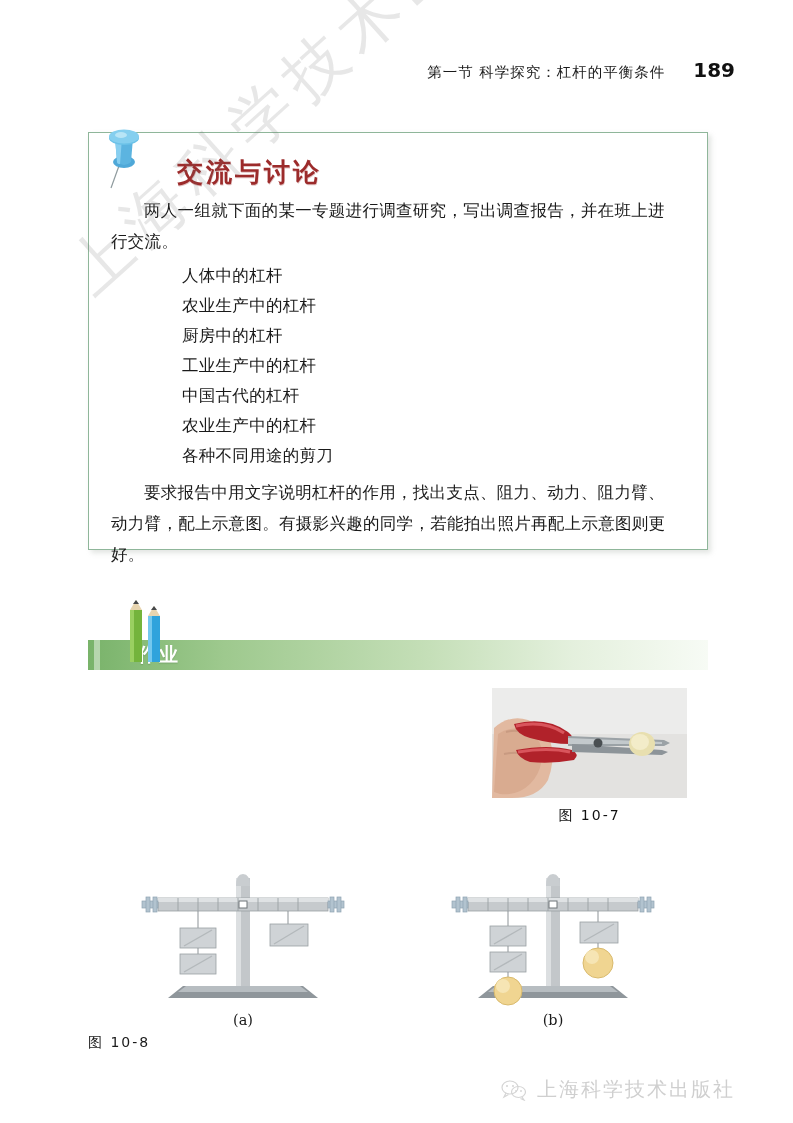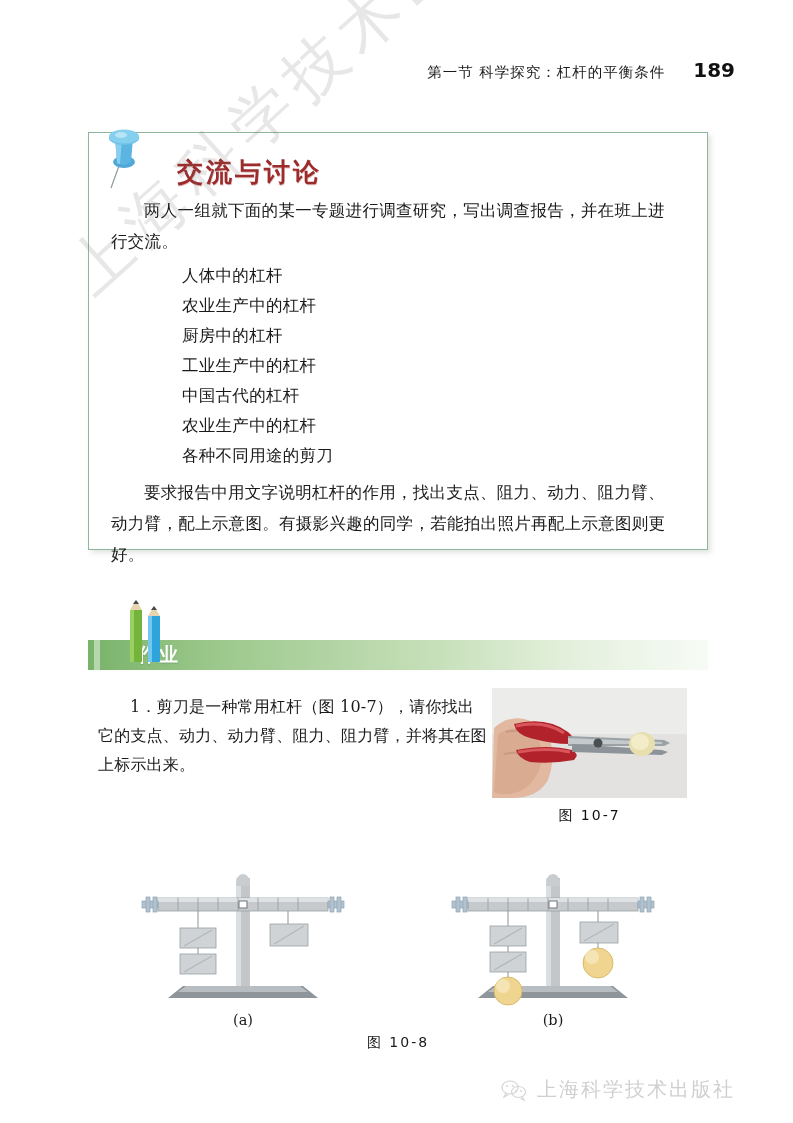--- a/index.html
+++ b/index.html
@@ -205,21 +205,20 @@
     justify-content: space-around;
     align-items: flex-end;
   }
   .lever-unit { text-align: center; }
   .lever-sublabel {
     font-size: 14.5px;
     margin-top: 2px;
     font-family: "DejaVu Serif", "Liberation Serif", serif;
   }
   .lever-caption {
-    text-align: center;
     font-size: 14px;
     letter-spacing: 2px;
     margin-top: 6px;
     font-family: "DejaVu Sans", "Liberation Sans", sans-serif;
   }
 
   
   .footer {
     position: absolute;
     right: 58px;
@@ -285,21 +284,20 @@
   <polygon points="29,14 35,14 32,10" fill="#46484a"></polygon>
   <rect x="26" y="20" width="12" height="46" fill="#2fa3dc"></rect>
   <rect x="26" y="20" width="4" height="46" fill="#74c8ee"></rect>
 </svg>
 <div class="hw-banner">
   <div class="hw-banner-accent"></div>
   <div class="hw-banner-label">作业</div>
 </div>
 
 <div class="exercises">
-  <p class="ex-item">1．剪刀是一种常用杠杆（图 10-7），请你找出它的支点、动力、动力臂、阻力、阻力臂，并将其在图上标示出来。</p>
 </div>
 
 <div class="photo-fig">
   <div class="photo-frame">
     <svg viewBox="0 0 195 110" width="195" height="110">
       <rect x="0" y="0" width="195" height="110" fill="#e3e2e0"></rect>
       <rect x="0" y="0" width="195" height="46" fill="#ececeb"></rect>
 
       <path d="M2 40 Q18 26 36 32 Q52 38 58 52 Q64 70 56 92 Q46 110 20 110 L0 110 Z" fill="#e2b9a0"></path>
       <path d="M6 46 Q22 36 38 44 Q50 52 50 66 Q50 84 38 96 Q26 108 8 106 L2 104 Z" fill="#d9ab90"></path>

